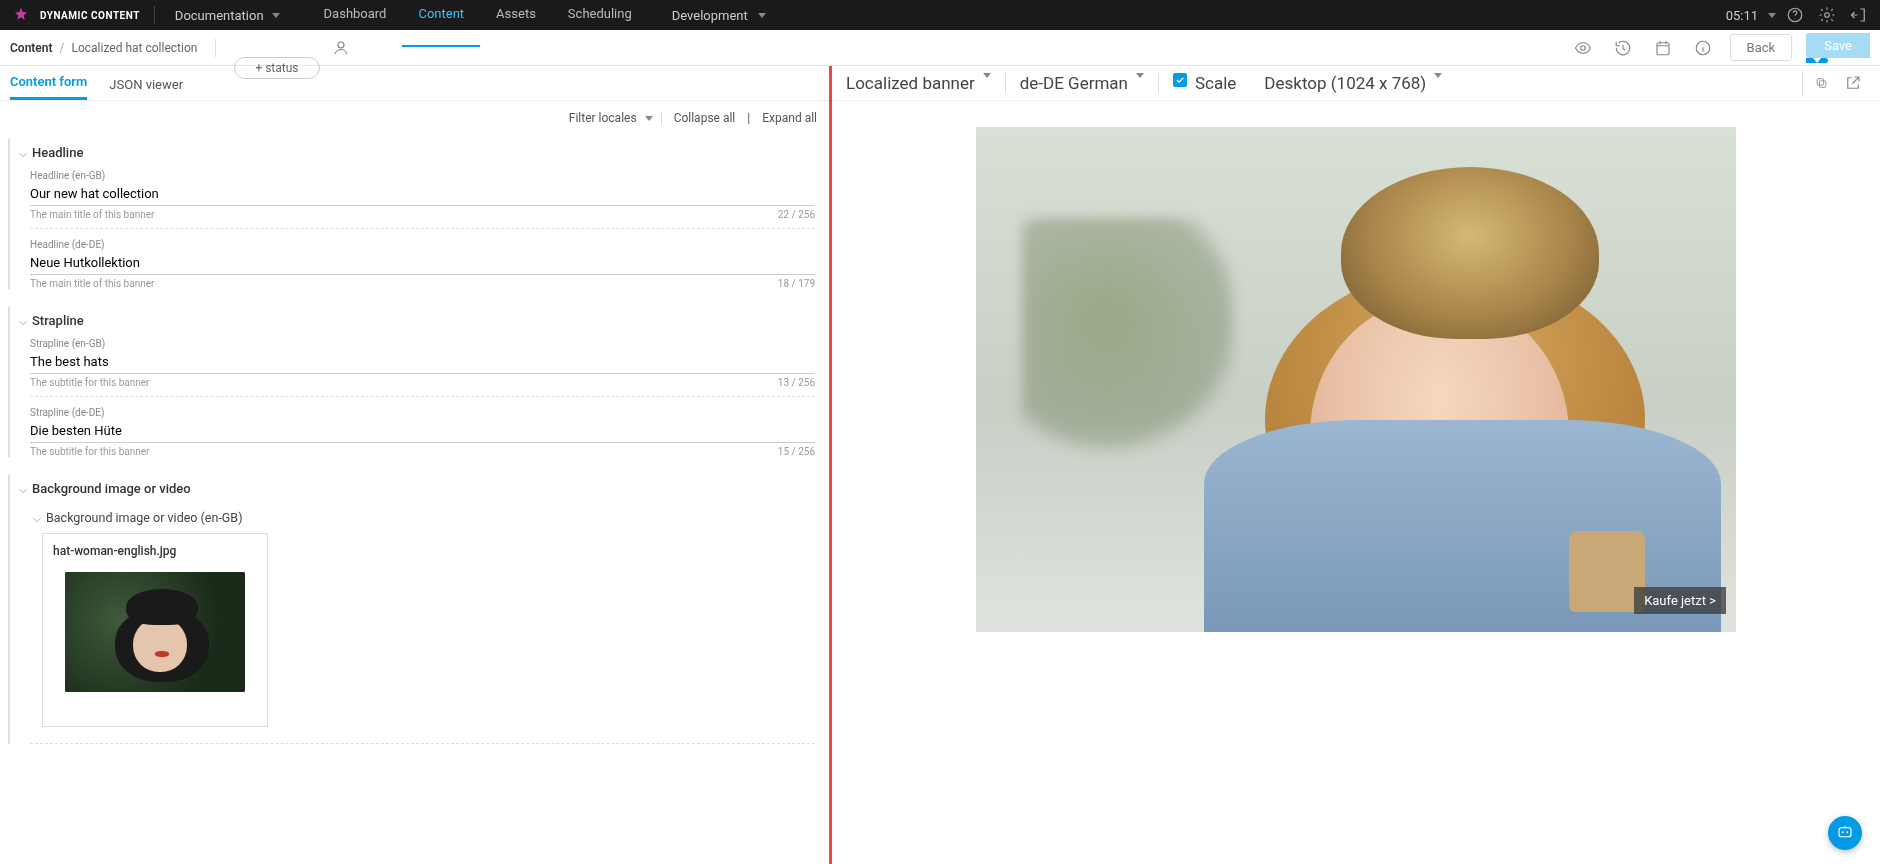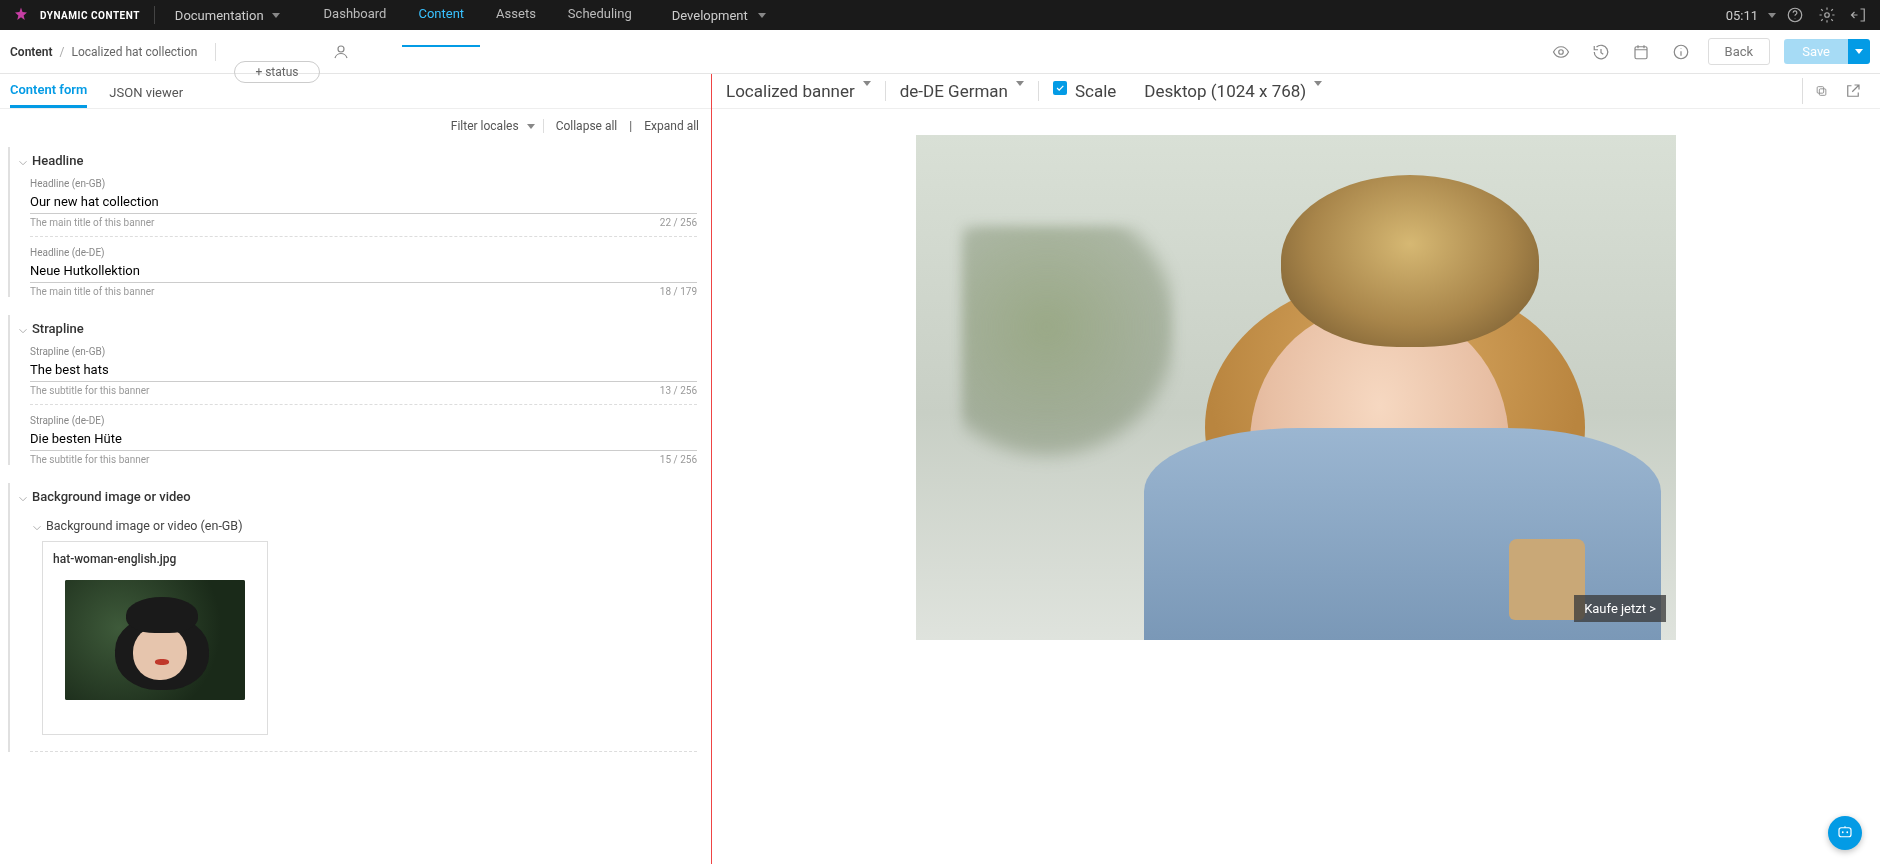--- a/index.html
+++ b/index.html
@@ -13,34 +13,34 @@
 .doc-sel { display:flex; align-items:center; gap:8px; color:#ccc; font-size:13px; padding: 0 6px; cursor:pointer;}
 .topnav { display:flex; margin-left: 16px; }
 .topnav .navitem { padding: 16px 16px; line-height: 30px; font-size: 13px; color:#bbb; cursor:pointer; }
 .topnav .navitem.active { color:#39c1ff; border-bottom: 2px solid #039be5; }
 .env-sel { display:flex; align-items:center; gap:10px; color:#ccc; font-size:13px; cursor:pointer; margin-left: 18px;}
 .spacer { flex:1; }
 .clock { color:#ccc; font-size:13px; display:flex; align-items:center; gap:10px;}
 .icon-btn { width:26px; height:26px; display:flex; align-items:center; justify-content:center; color:#bbb; cursor:pointer; }
 .caret { width:0; height:0; border-left:4px solid transparent; border-right:4px solid transparent; border-top:5px solid #888; }
 
-.subbar { display:flex; align-items:center; height:44px; border-bottom:1px solid #e5e5e5; padding: 0 10px; gap:10px; }
+.subbar { display:flex; align-items:center; height:36px; border-bottom:1px solid #e5e5e5; padding: 0 10px; gap:10px; }
 .bcrumb { font-size: 12px; color:#666; }
 .bcrumb b { color:#333; font-weight:600; }
 .status-pill { border:1px solid #ccc; border-radius: 16px; padding: 3px 20px; font-size:12px; color:#666; cursor:pointer;margin-top:40px;}
 .avatar-empty { width:22px; height:22px; border-radius:50%; display:flex; align-items:center; justify-content:center; color:#bbb; }
 .sub-right { display:flex; align-items:center; gap:14px; }
 .ghost-btn { border:1px solid #ddd; padding:5px 16px; font-size:13px; color:#777; border-radius:3px; cursor:pointer; }
-.save-wrap { display:flex; }
+.save-wrap { display:flex;flex-direction:column; }
 .save-btn { background:#039be5; color:#fff; opacity:.35; padding:5px 18px; font-size:13px; border-radius:3px 0 0 3px; cursor:default;}
 .save-drop { background:#039be5; width:22px; display:flex; align-items:center; justify-content:center; border-radius:0 3px 3px 0;}
 .save-drop .caret{ border-top-color:#fff;}
 
 .content-area { display:flex; height: calc(100% - 66px); }
-.left-pane { width: 712px; border-right:1px solid #ef4444; display:flex; flex-direction:column; }
+.left-pane { width: 832px; border-right:3px solid #ef4444; display:flex; flex-direction:column; }
 .right-pane { flex:1; display:flex; flex-direction:column; }
 
 .tabsrow { display:flex; padding: 0 10px; gap: 22px; border-bottom:1px solid #eee; height:35px; align-items:flex-end;}
 .tabitem { font-size:13px; padding-bottom:8px; color:#555; cursor:pointer;}
 .tabitem.active { color:#039be5; font-weight:600; border-bottom:3px solid #039be5; }
 
 .toolbar-row { display:flex; align-items:center; justify-content:flex-end; padding: 10px 12px 6px; gap:12px; font-size:12px; color:#555;}
 .filter-sel{ display:flex; align-items:center; gap:8px; cursor:pointer; padding-right:8px; border-right:1px solid #ddd;}
 .link-a{ cursor:pointer; }
 

